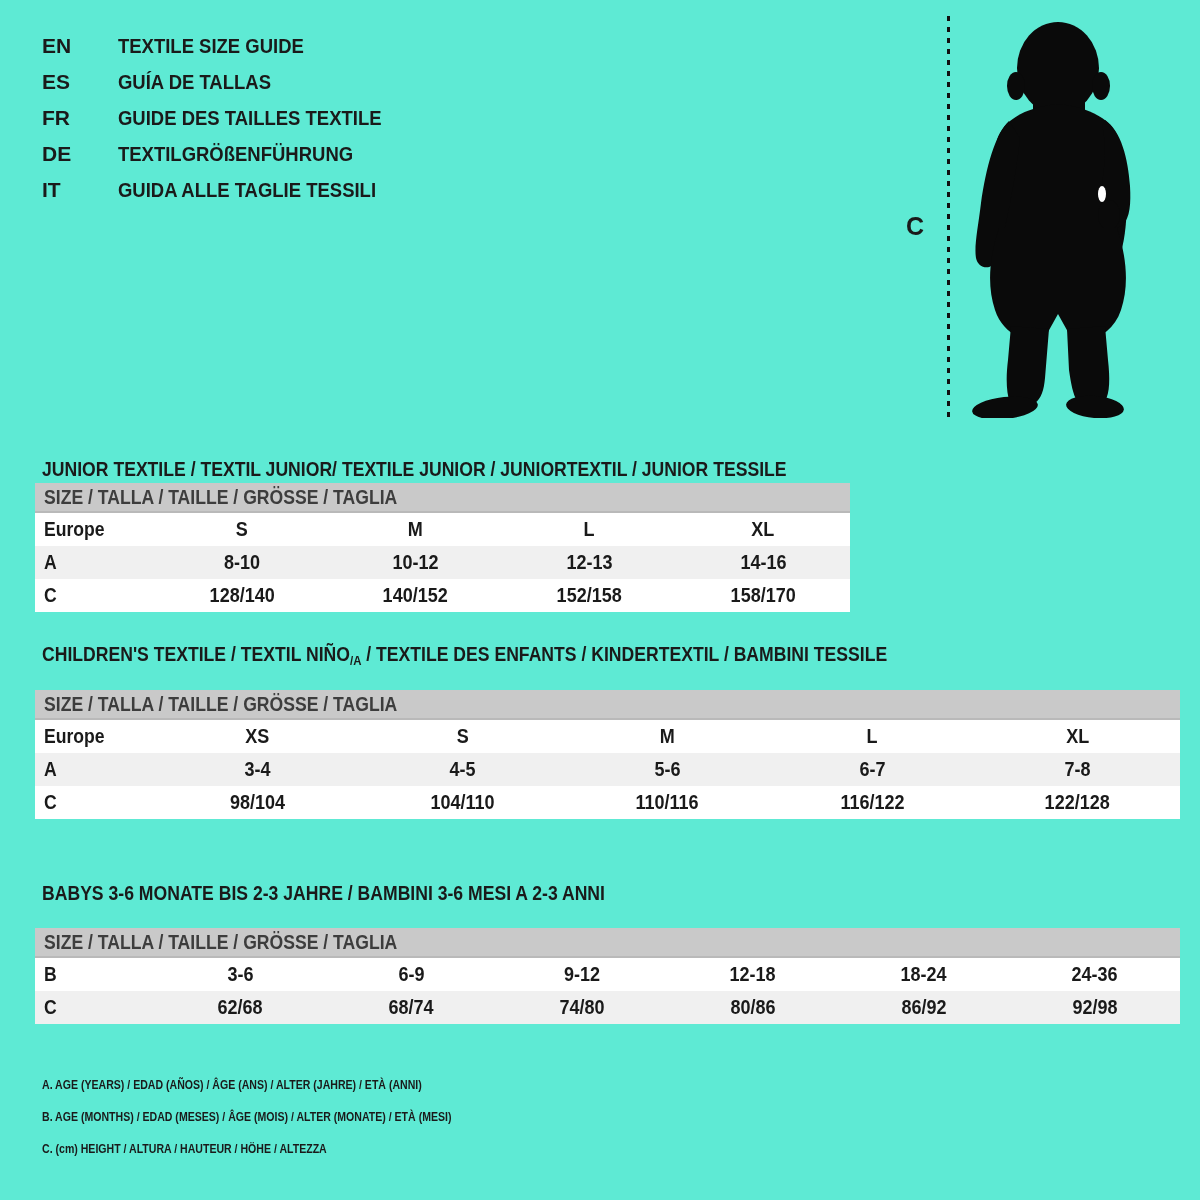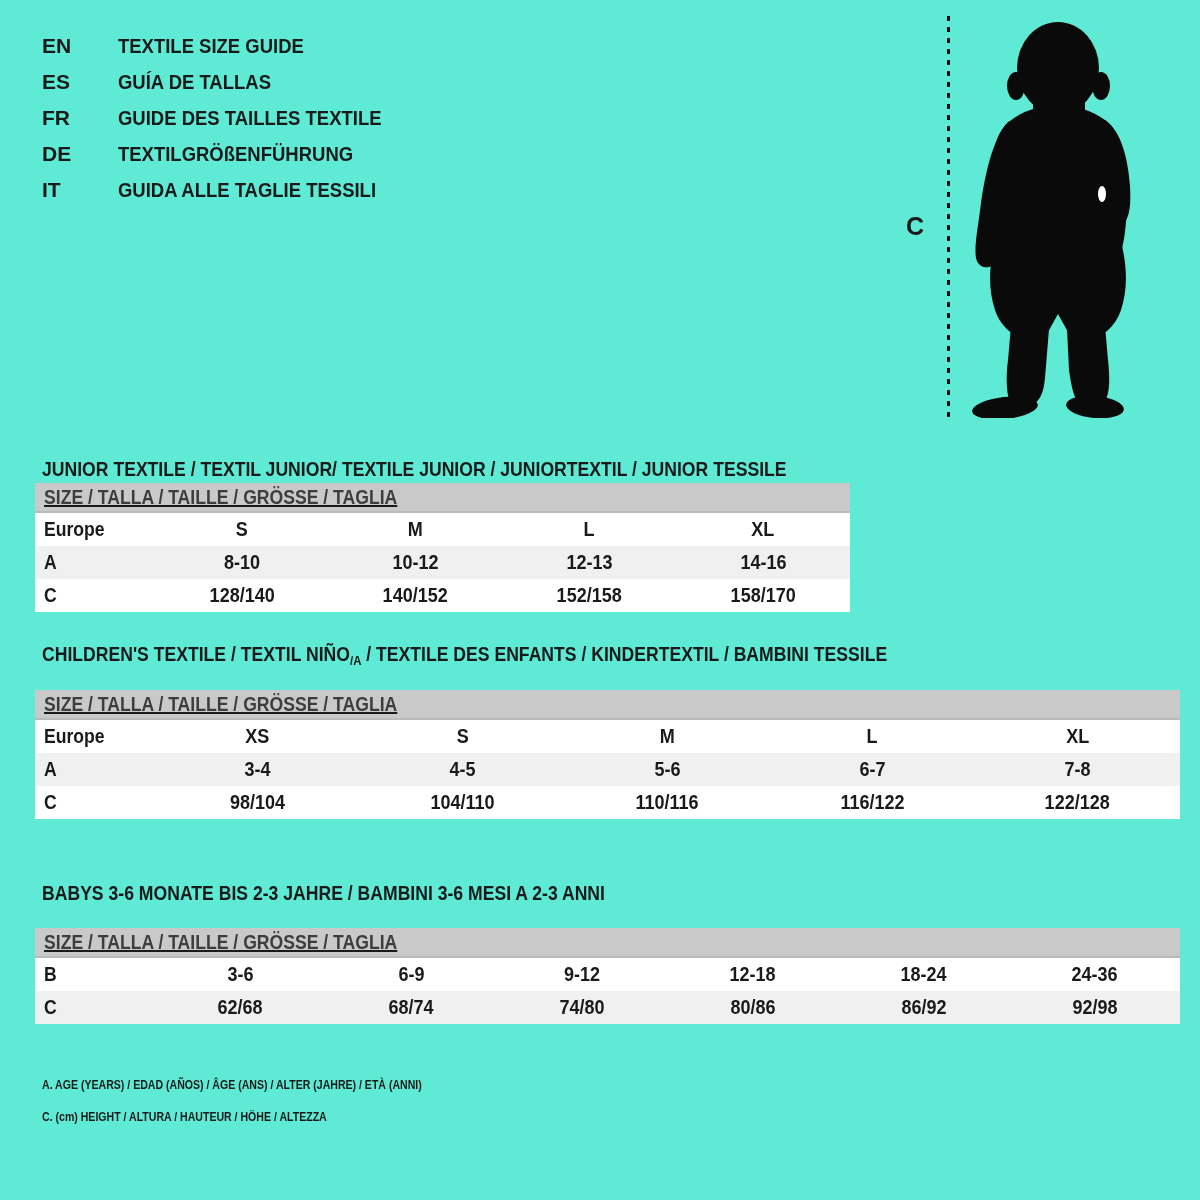--- a/index.html
+++ b/index.html
@@ -22,21 +22,21 @@
     background:repeating-linear-gradient(to bottom, #111 0 5px, transparent 5px 11px);
   }
   .c-label { position:absolute; left:906px; top:212px; font-weight:bold; font-size:25px; }
   .toddler-svg { position:absolute; left:955px; top:18px; width:190px; height:400px; }
 
   
   .heading { position:absolute; left:42px; font-weight:bold; font-size:20px; height:24px; line-height:24px; }
   .heading sub { font-size:13px; vertical-align:-4px; }
 
   
-  .sg-table { position:absolute; left:35px;text-decoration:underline; }
+  .sg-table { position:absolute; left:35px; }
   .thead {
     height:30px; background:#c9c9c9; border-bottom:2px solid #b9b9b9; box-sizing:border-box;
     color:#3d3d3d; font-weight:bold; font-size:20px;
     display:flex; align-items:center; padding-left:9px;
   }
   .trow { display:flex; align-items:center; height:33px; font-weight:bold; font-size:20px; background:#ffffff; }
   .trow.shaded { background:#f0f0f0; }
   .tlabel { width:120px; padding-left:9px; box-sizing:border-box; text-align:left; flex:none; }
   .tcell  { flex:1; text-align:center; }
 
@@ -186,16 +186,17 @@
       <span class="tcell"><span class="condc">68/74</span></span>
       <span class="tcell"><span class="condc">74/80</span></span>
       <span class="tcell"><span class="condc">80/86</span></span>
       <span class="tcell"><span class="condc">86/92</span></span>
       <span class="tcell"><span class="condc">92/98</span></span>
     </div>
   </div>
 
   <div class="legend">
     <div class="legend-row"><span class="cond">A. AGE (YEARS) / EDAD (AÑOS) / ÂGE (ANS) / ALTER (JAHRE) / ETÀ (ANNI)</span></div>
+    <div class="legend-row"><span class="cond">B. AGE (MONTHS) / EDAD (MESES) / ÂGE (MOIS) / ALTER (MONATE) / ETÀ (MESI)</span></div>
     <div class="legend-row"><span class="cond">C. (cm) HEIGHT / ALTURA / HAUTEUR / HÖHE / ALTEZZA</span></div>
   </div>
 
 </div>
 
 </body></html>

